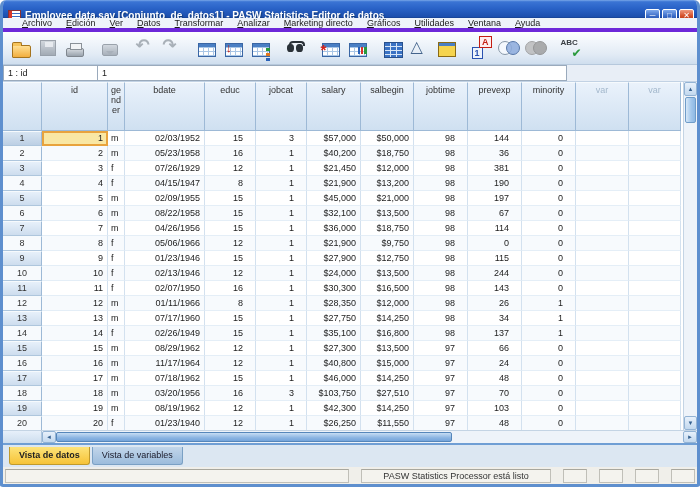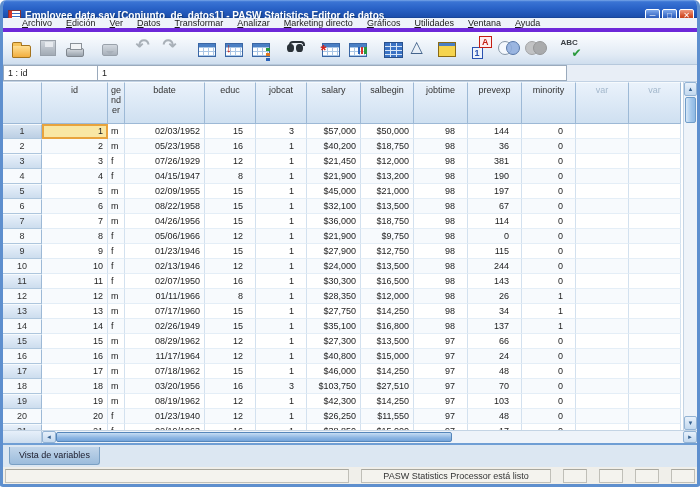--- a/index.html
+++ b/index.html
@@ -87,21 +87,21 @@
     display:flex;align-items:center;padding-left:4px;}
   .cr-cell{width:94px;}
   .cr-value{flex:1;border-right:1px solid #9aaabc;}
   .cr-visible{width:130px;background:#e8eef6;font-size:9px;color:#222;display:flex;align-items:center;
     justify-content:center;border-left:1px solid #c2d2e4;margin-top:35px;}
   
   .gridarea{flex:1;position:relative;background:#fff;overflow:hidden;display:flex;}
   .gridclip{position:absolute;left:0;top:0;right:14px;bottom:0;overflow:hidden;}
   table.grid{border-collapse:separate;border-spacing:0;table-layout:fixed;width:678px;font-size:9px;}
   .grid th,.grid td{overflow:hidden;white-space:nowrap;padding:0;}
-  .grid th{height:42px;vertical-align:top;padding-top:2px;font-weight:normal;color:#333;text-align:center;
+  .grid th{height:49px;vertical-align:top;padding-top:2px;font-weight:normal;color:#333;text-align:center;
     background:linear-gradient(180deg,#eaf2fb,#cfe0f1);
     border-right:1px solid #9db9d6;border-bottom:1px solid #9db9d6;border-top:1px solid #f6fafd;}
   .grid th.wrap{word-break:break-all;white-space:normal;line-height:10px;padding:2px 1px 0 1px;}
   .grid th.dim{color:#a4b8cc;}
   .grid td{height:13.3px;line-height:13px;color:#222;border-right:1px solid #d3e1ef;border-bottom:1px solid #e4eef7;background:#fff;}
   .grid tr:nth-child(even) td{background:#f7fafd;}
   .grid td.rownum{background:linear-gradient(180deg,#e7f0fa,#cdddee);text-align:center;color:#333;
     border-right:1px solid #9db9d6;border-bottom:1px solid #aec6dd;border-top:1px solid #f6fafd;}
   .grid tr.cur td.rownum{background:linear-gradient(180deg,#d8e5f2,#bccfe4);}
   .grid td.al{text-align:left;padding-left:3px;}
@@ -596,20 +596,21 @@
     <div class="hspacer"></div>
     <div class="hbar">
       <div class="sbtn">◄</div>
       <div class="hthumb"></div>
       <div class="htrack"></div>
       <div class="sbtn">►</div>
     </div>
   </div>
 
   <div class="tabbar">
+      <span class="tab active">Vista de datos</span>
       <span class="tab">Vista de variables</span>
     </div>
 
   <div class="statusbar">
     <div class="ssec s-left"></div>
     <div class="ssec s-msg">PASW Statistics Processor está listo</div>
     <div class="ssec s-sm"></div>
     <div class="ssec s-sm"></div>
     <div class="ssec s-sm"></div>
     <div class="ssec s-sm"></div>

